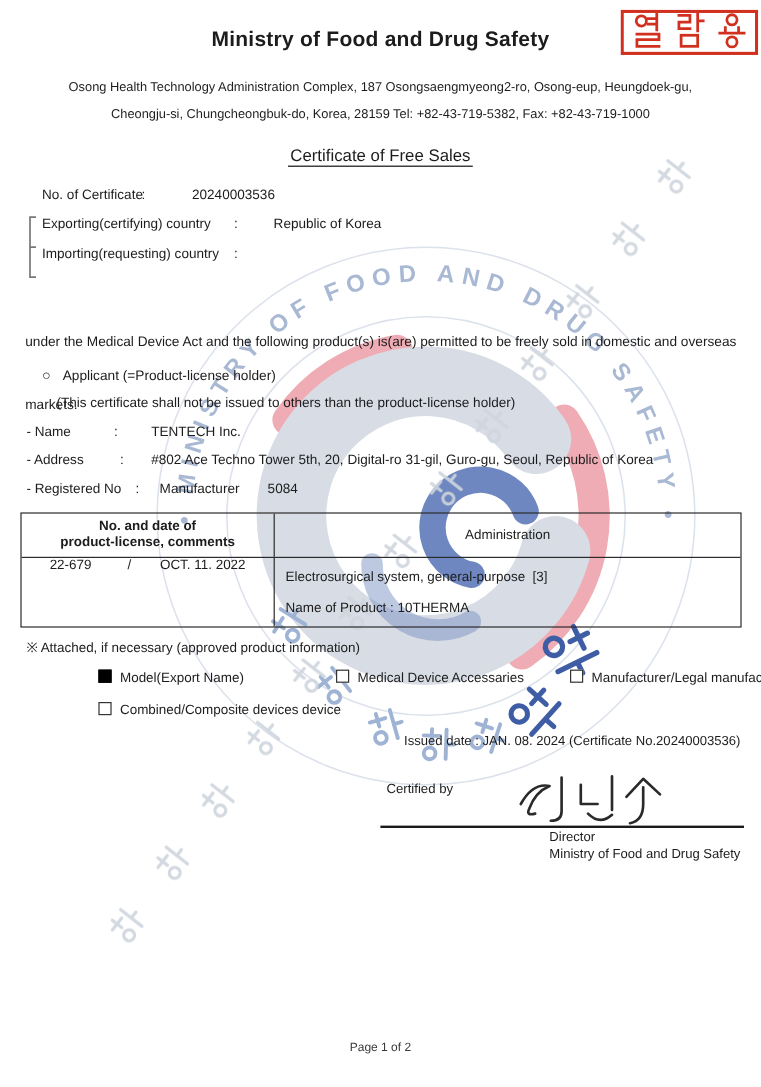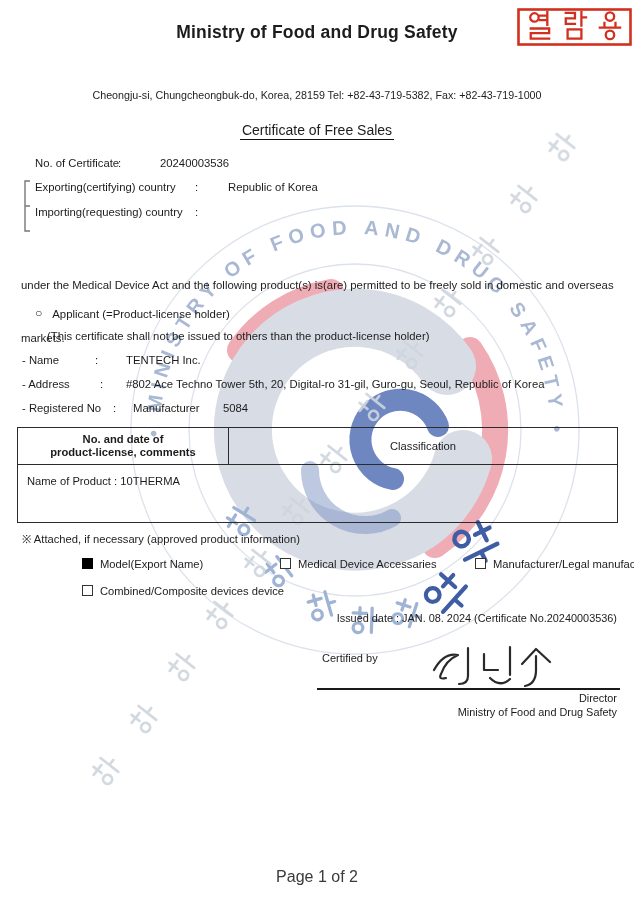--- a/index.html
+++ b/index.html
@@ -37,22 +37,22 @@
 
   .cb{display:inline-block;width:11px;height:11px;border:1.6px solid #333;box-sizing:border-box;
       vertical-align:-1px;background:#fff;}
   .cb.checked{background:#000;border-color:#000;}
   .cb-item{font-size:11.2px;white-space:nowrap;padding-left:48px;}
   .cb-item .cb{margin-right:7px;}
 
   .issued{top:612px;right:17px;font-size:10.9px;text-align:right;padding-left:40px;}
   .certified-lbl{top:652px;left:322px;font-size:11px;}
   .sig-line{left:317px;top:688px;width:303px;border-top:2px solid #1a1a1a;height:0;}
-  .signer{top:692px;right:17px;text-align:right;font-size:10.9px;line-height:13.8px;}
-  .footer{top:868px;left:0;width:634px;text-align:center;font-size:16px;color:#3a3a3a;}
+  .signer{top:692px;right:17px;font-size:10.9px;line-height:13.8px;}
+  .footer{top:868px;left:0;width:634px;text-align:center;font-size:10px;color:#3a3a3a;}
 </style>
 </head>
 <body>
 
 <div class="page">
 
   <svg class="watermark" width="634" height="906" viewBox="0 0 634 906">
     <defs>
       <g id="hgl" fill="none" stroke-linecap="round">
         <path d="M1,5 H11 M6,1 V9"></path>
@@ -123,20 +123,21 @@
           <rect x="5" y="20" width="15" height="10"></rect>
         </g>
         <g transform="translate(81,3) scale(0.92)">
           <circle cx="13" cy="6" r="4.6"></circle>
           <path d="M7,13 V17 M19,13 V17 M2,18 H24"></path>
           <circle cx="13" cy="26" r="4.6"></circle>
         </g>
       </g>
     </svg>
 
+    <div class="abs addr" style="top:67px">Osong Health Technology Administration Complex, 187 Osongsaengmyeong2-ro, Osong-eup, Heungdoek-gu,</div>
     <div class="abs addr" style="top:89px">Cheongju-si, Chungcheongbuk-do, Korea, 28159 Tel: +82-43-719-5382, Fax: +82-43-719-1000</div>
 
     <div class="abs cert-title-wrap">
       <span class="cert-title">Certificate of Free Sales</span>
     </div>
 
     <div class="abs row" style="top:157px;left:35px">
       <span class="lbl" style="width:83px">No. of Certificate</span>
       <span class="cln" style="width:42px">:</span>
       <span class="val">20240003536</span>
@@ -187,24 +188,30 @@
       <span class="typ" style="width:90px">Manufacturer</span>
       <span class="val">5084</span>
     </div>
 
     <div class="abs tbl">
       <div class="tbl-hrow">
         <div class="tbl-c1 hdr1">
           <div>No. and date of</div>
           <div>product-license, comments</div>
         </div>
-        <div class="tbl-c2">Classification</div>
+        <div class="tbl-c2">Administration</div>
       </div>
       <div class="tbl-brow">
+        <div class="tbl-c1 cell-license">
+          <span>22-679</span>
+          <span class="sep">/</span>
+          <span>OCT. 11. 2022</span>
+        </div>
         <div class="tbl-c2 cell-class">
+          <div>Electrosurgical system, general-purpose  [3]</div>
           <div>Name of Product : 10THERMA</div>
         </div>
       </div>
     </div>
 
     <div class="abs" style="top:531px;left:22px;font-size:11.2px">※ Attached, if necessary (approved product information)</div>
 
     <div class="abs cb-item" style="top:558px;left:34px">
       <span class="cb checked"></span><span>Model(Export Name)</span>
     </div>

